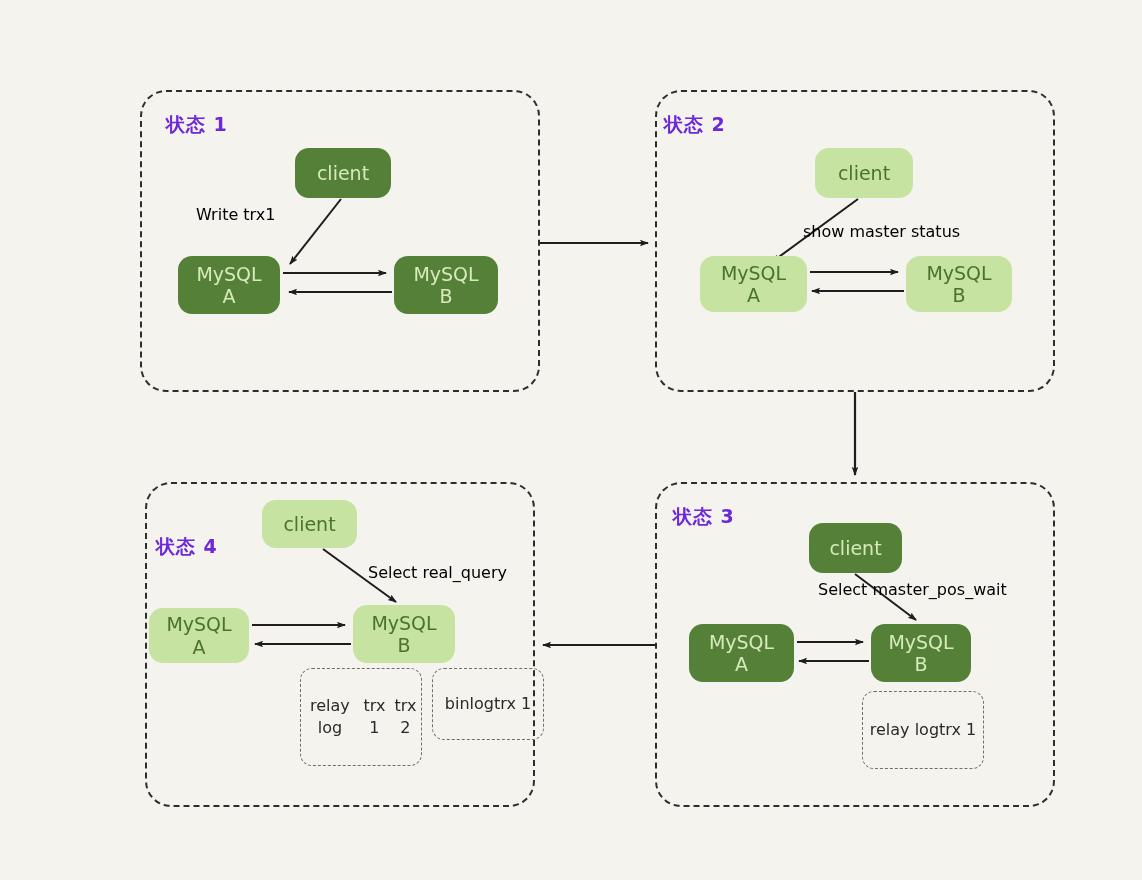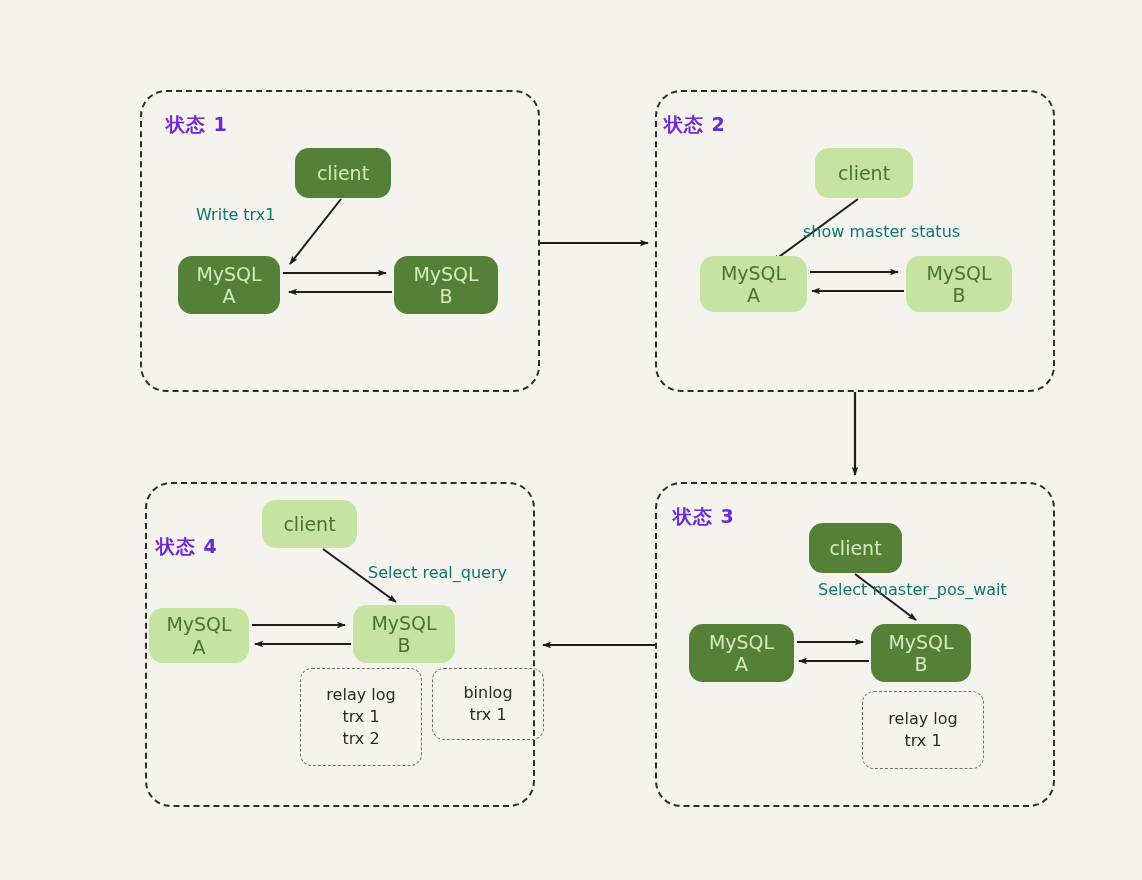--- a/index.html
+++ b/index.html
@@ -90,40 +90,39 @@
   #n4-a      { left: 149px; top: 608px; width: 100px; height: 55px; }
   #n4-b      { left: 353px; top: 605px; width: 102px; height: 58px; }
 
   
   .logbox {
     position: absolute;
     border: 1.8px dashed #6f6f6a;
     border-radius: 12px;
     box-sizing: border-box;
     display: flex;
-    flex-direction: column;
     align-items: center;
     justify-content: center;
     font-family: "DejaVu Sans", sans-serif;
     font-size: 16px;
     line-height: 1.38;
     color: #2a2a28;
     text-align: center;
     background: transparent;
   }
   #log-3-relay  { left: 862px; top: 691px; width: 122px; height: 78px; }
   #log-4-relay  { left: 300px; top: 668px; width: 122px; height: 98px; }
   #log-4-binlog { left: 432px; top: 668px; width: 112px;  height: 72px; }
 
   
   .edge-label {
     position: absolute;
     font-family: "DejaVu Sans", sans-serif;
     font-size: 16px;
-    color: #0f766e;
+    color: #000000;
     white-space: nowrap;
   }
   #el-1 { left: 196px; top: 205px; }
   #el-2 { left: 803px; top: 222px; }
   #el-3 { left: 818px; top: 580px; }
   #el-4 { left: 368px; top: 563px; }
 </style>
 </head>
 <body>
 

